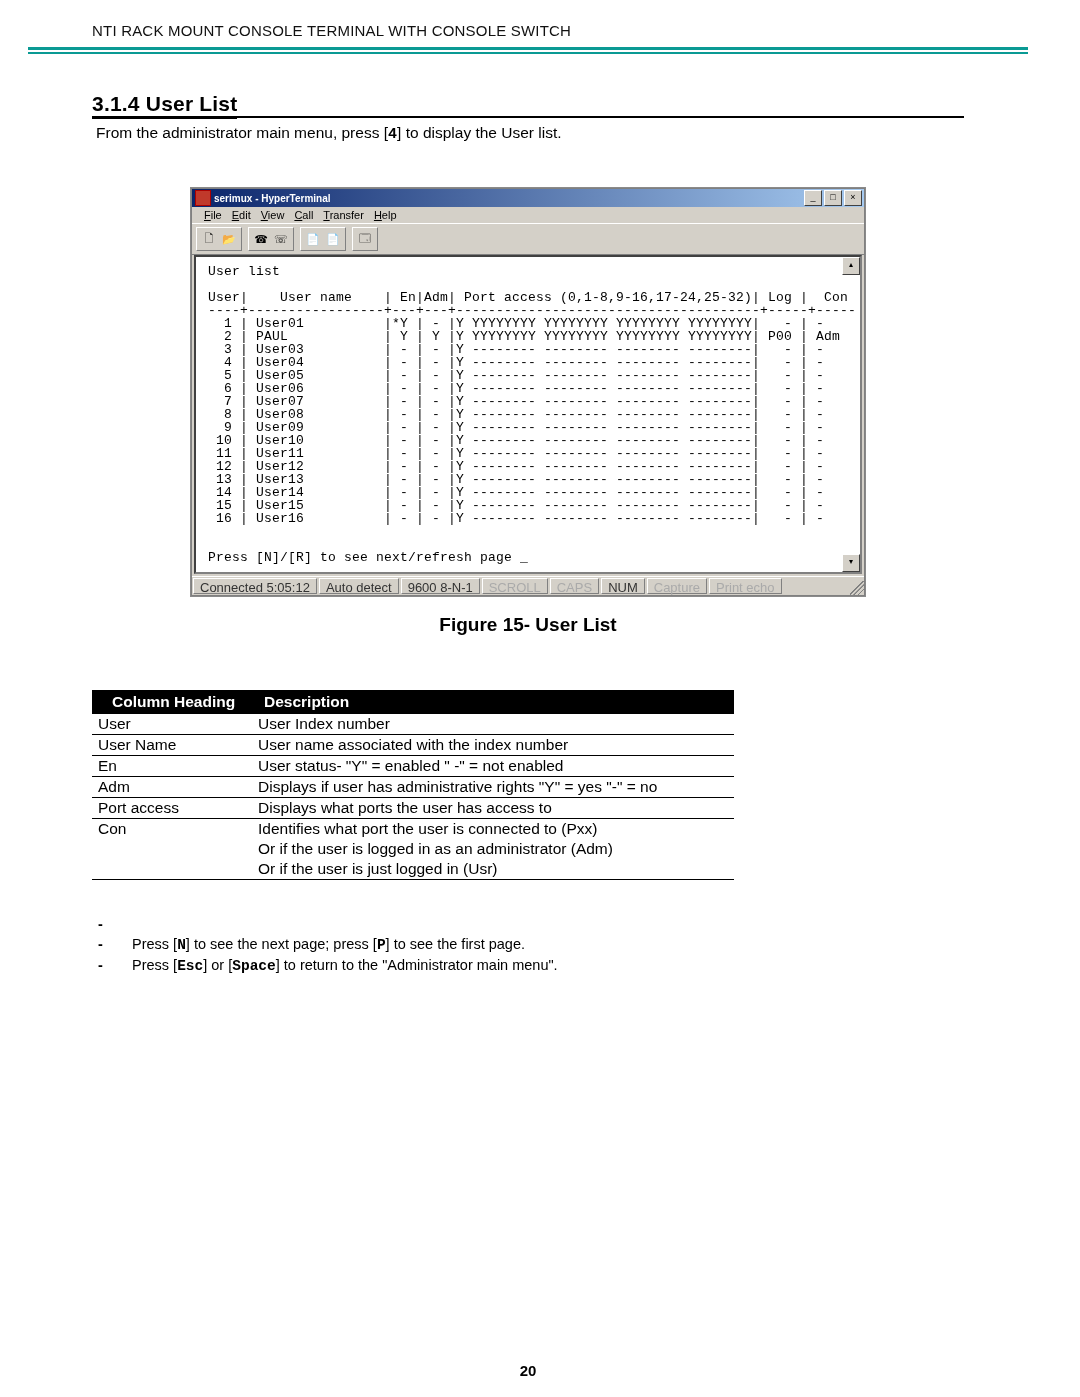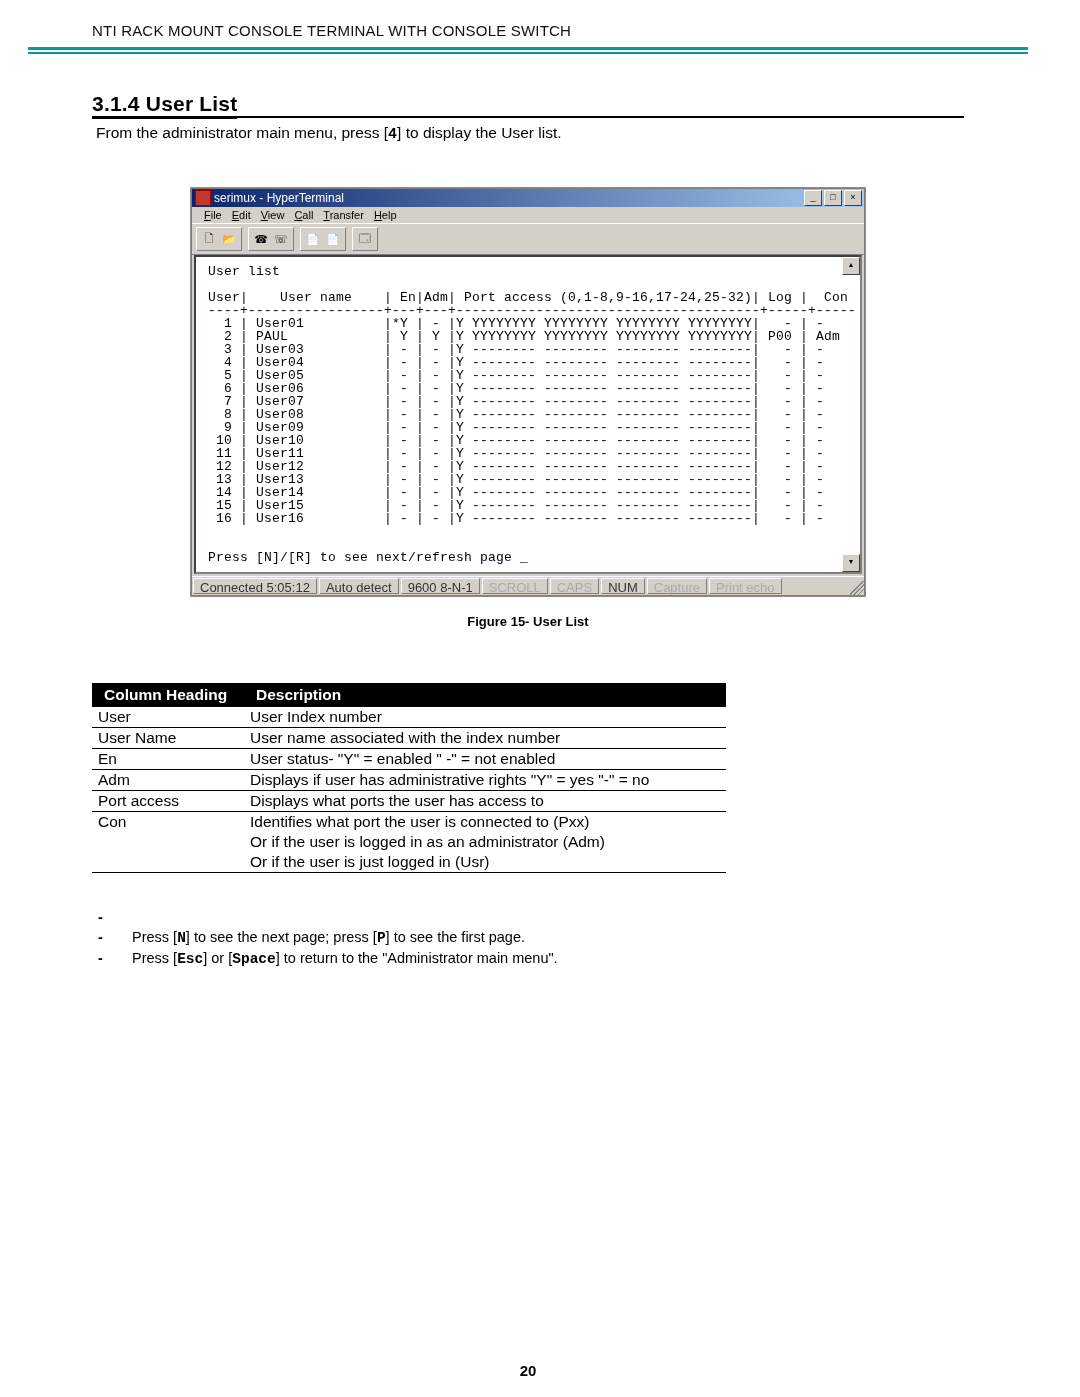--- a/index.html
+++ b/index.html
@@ -10,43 +10,43 @@
   .hr-teal-wrap .bot{height:2px;background:#0a9a94;}
   .content{padding:0 92px;}
   .section-title{font-family:Arial,Helvetica,sans-serif;font-weight:bold;font-size:21px;margin-top:38px;margin-bottom:0px;border-bottom:2.5px solid #000;display:inline-block;padding-bottom:1px;letter-spacing:0.2px;}
   .title-rule{border-bottom:2.5px solid #000;margin-top:-3px;margin-bottom:6px;width:100%;}
   .intro{font-size:15.5px;margin-left:4px;margin-top:2px;}
   .intro b{font-family:"Courier New",monospace;font-weight:bold;font-size:15px;}
   
   .win{width:672px;margin:45px auto 0 auto;box-shadow:0 0 0 1px #8a8a8a;border:1px solid #808080;background:#d4d0c8;font-family:"MS Sans Serif",Tahoma,sans-serif;font-size:11px;}
   .titlebar{height:18px;background:linear-gradient(to right,#0a246a 0%,#a6caf0 100%);color:#fff;display:flex;align-items:center;position:relative;}
   .titlebar .ticon{width:14px;height:14px;margin:0 3px;background:#c0392b;display:inline-block;border:1px solid #a00;}
-  .titlebar .ttxt{font-weight:normal;font-size:12px;}
+  .titlebar .ttxt{font-weight:bold;font-size:10px;}
   .titlebar .wbtns{position:absolute;right:2px;top:1px;display:flex;gap:2px;}
   .wbtn{width:16px;height:14px;background:#d4d0c8;border:1px solid #fff;border-right-color:#404040;border-bottom-color:#404040;font-family:Arial;font-size:9px;line-height:12px;text-align:center;color:#000;}
   .menubar{background:#d4d0c8;padding:2px 4px 2px 12px;font-size:11px;color:#000;}
   .menubar span{margin-right:10px;}
   .toolbar{background:#d4d0c8;border-top:1px solid #fff;border-bottom:1px solid #808080;padding:3px 4px;display:flex;gap:6px;align-items:center;}
   .tgroup{display:flex;gap:0;border:1px solid #fff;border-right-color:#808080;border-bottom-color:#808080;padding:1px 2px;background:#d4d0c8;}
   .tbtn{width:18px;height:18px;border:1px solid #d4d0c8;display:flex;align-items:center;justify-content:center;font-size:11px;}
   .term-frame{border:2px solid #808080;border-top-color:#404040;border-left-color:#404040;background:#fff;margin:0 2px 2px 2px;position:relative;}
   .term-scroll-up{position:absolute;top:0;right:0;width:16px;height:16px;background:#d4d0c8;border:1px solid #fff;border-right-color:#404040;border-bottom-color:#404040;font-size:8px;text-align:center;line-height:14px;}
   .term-scroll-dn{position:absolute;bottom:0;right:0;width:16px;height:16px;background:#d4d0c8;border:1px solid #fff;border-right-color:#404040;border-bottom-color:#404040;font-size:8px;text-align:center;line-height:14px;}
   .term-area{padding:8px 26px 8px 12px;font-family:"Fixedsys","Courier New",monospace;font-size:13px;letter-spacing:0.2px;white-space:pre;line-height:13px;color:#000;}
   .status{height:18px;background:#d4d0c8;border-top:1px solid #fff;display:flex;font-size:13px;color:#333;}
   .status .cell{border:1px solid #808080;border-top-color:#fff;border-left-color:#fff;padding:1px 6px;margin:1px;}
   .status .grey{color:#aaa;}
   .resize{width:14px;height:14px;position:absolute;right:0;bottom:0;background:
     linear-gradient(135deg,transparent 45%,#808080 46%,#808080 50%,transparent 51%),
     linear-gradient(135deg,transparent 60%,#808080 61%,#808080 65%,transparent 66%),
     linear-gradient(135deg,transparent 75%,#808080 76%,#808080 80%,transparent 81%);}
-  .fig-cap{text-align:center;font-weight:bold;font-size:13px;margin-top:18px;font-family:Arial;}
+  .fig-cap{text-align:center;font-weight:bold;font-size:19px;margin-top:18px;font-family:Arial;}
   
   .desc-table{border-collapse:collapse;margin:54px 0 0 0;font-size:15.5px;}
-  .desc-table th{background:#000;color:#fff;text-align:left;font-weight:bold;padding:3px 10px 3px 12px;font-size:15.5px;}
+  .desc-table th{background:#000;color:#fff;text-align:left;font-weight:bold;padding:3px 10px 3px 20px;font-size:15.5px;}
   .desc-table th+th{padding-left:12px;}
   .desc-table td{border-bottom:1px solid #000;padding:1px 8px 1px 6px;vertical-align:top;}
   .desc-table .c1{width:130px;border-right:0;}
   .desc-table .c2{width:460px;}
   
   .notes{margin-top:36px;font-size:14.5px;}
   .notes .line{display:flex;margin-bottom:4px;}
   .notes .dash{width:34px;text-align:left;padding-left:6px;font-weight:bold;}
   .notes b.mono{font-family:"Courier New",monospace;font-weight:bold;}
   .pagenum{position:absolute;bottom:18px;left:0;right:0;text-align:center;font-weight:bold;font-size:15px;}

